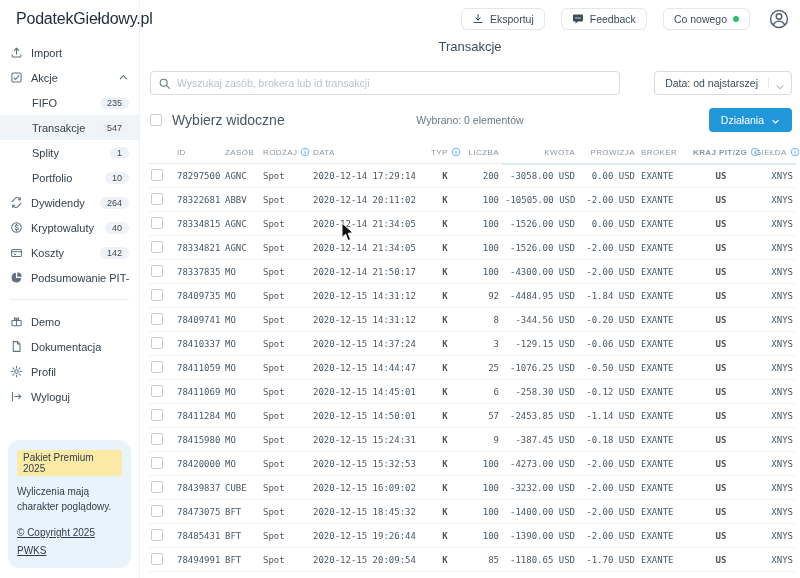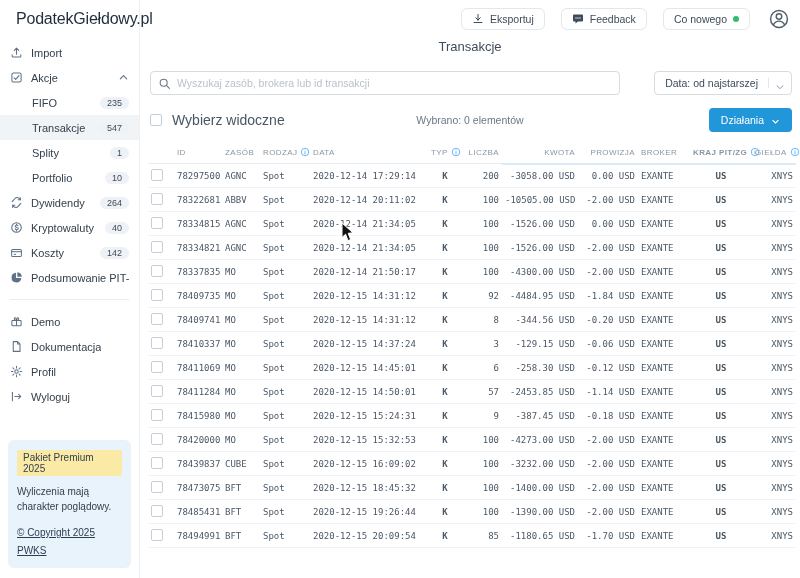--- a/index.html
+++ b/index.html
@@ -21,21 +21,21 @@
   .nav-item.sub { padding-left:32px; }
   .nav-icon { width:13px; height:13px; color:#5f7183; flex:none; }
   .nav-icon svg { width:100%; height:100%; }
   .nav-label { white-space:nowrap; overflow:hidden; }
   .nav-badge { margin-left:auto; background:#eef1f5; border-radius:9px; padding:1px 7px;
     font-size:9px; color:#3e4c59; }
   .nav-chevron { margin-left:auto; width:11px; height:11px; color:#5f7183; }
   .nav-chevron svg { width:100%; height:100%; }
   .nav-divider { border-top:1px solid #e9edf1; margin:9px 10px; }
   .sidebar-spacer { flex:1; }
-  .premium-box { margin:8px 8px 10px 8px; background:#e9f3fc; border-radius:6px; padding:10px 9px; }
+  .premium-box { margin:8px 8px 10px 8px; background:#e9f3fc; border-radius:12px; padding:10px 9px; }
   .premium-title { display:inline-block; background:#fbe9a6; border-radius:2px;
     padding:2px 6px; font-size:10px; color:#33414e; }
   .premium-note { font-size:10px; color:#33414e; line-height:1.45; margin:9px 0 8px 0; }
   .premium-copy { font-size:10px; color:#2d3e50; text-decoration:underline; cursor:pointer; }
 
   
   .main { flex:1; display:flex; flex-direction:column; overflow:hidden; position:relative; }
   .topbar { display:flex; justify-content:flex-end; align-items:center; gap:16px; padding:8px 10px 0 10px; }
   .top-btn { display:flex; align-items:center; gap:6px; border:1px solid #e2e7ec; border-radius:6px;
     background:#fff; padding:4px 10px; font-size:10.5px; color:#3e4c59; cursor:pointer;
@@ -438,20 +438,34 @@
               <td class="al-c">K</td>
               <td class="al-r">3</td>
               <td class="al-r">-129.15 USD</td>
               <td class="al-r">-0.06 USD</td>
               <td class="al-l">EXANTE</td>
               <td class="al-c">US</td>
               <td class="al-r">XNYS</td>
             </tr>
             <tr>
               <td><span class="cb" style="display: inline-block;"></span></td>
+              <td class="al-l">78411059</td>
+              <td class="al-l">MO</td>
+              <td class="al-l">Spot</td>
+              <td class="al-l">2020-12-15 14:44:47</td>
+              <td class="al-c">K</td>
+              <td class="al-r">25</td>
+              <td class="al-r">-1076.25 USD</td>
+              <td class="al-r">-0.50 USD</td>
+              <td class="al-l">EXANTE</td>
+              <td class="al-c">US</td>
+              <td class="al-r">XNYS</td>
+            </tr>
+            <tr>
+              <td><span class="cb" style="display: inline-block;"></span></td>
               <td class="al-l">78411069</td>
               <td class="al-l">MO</td>
               <td class="al-l">Spot</td>
               <td class="al-l">2020-12-15 14:45:01</td>
               <td class="al-c">K</td>
               <td class="al-r">6</td>
               <td class="al-r">-258.30 USD</td>
               <td class="al-r">-0.12 USD</td>
               <td class="al-l">EXANTE</td>
               <td class="al-c">US</td>

